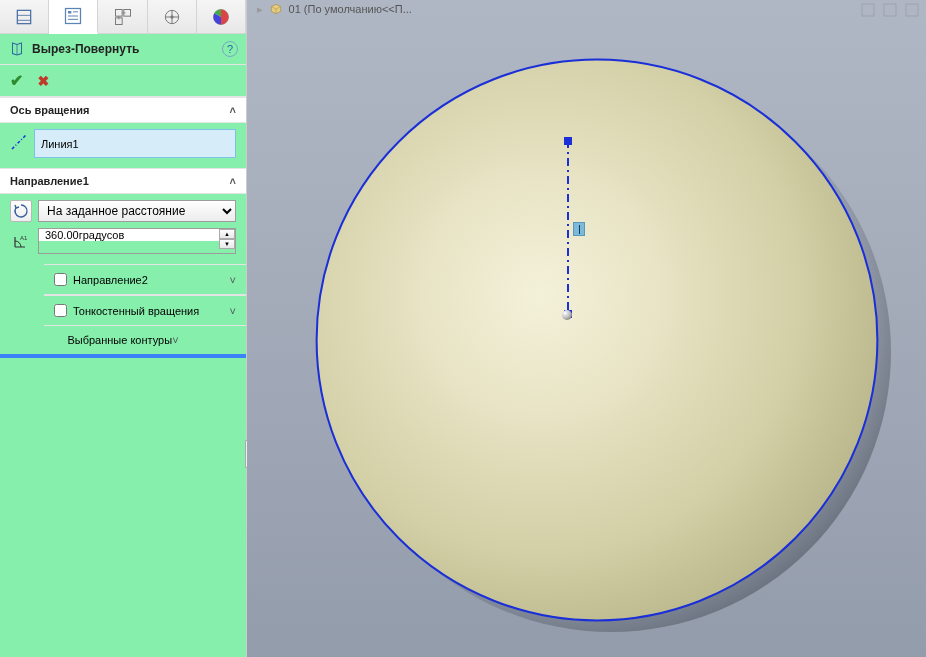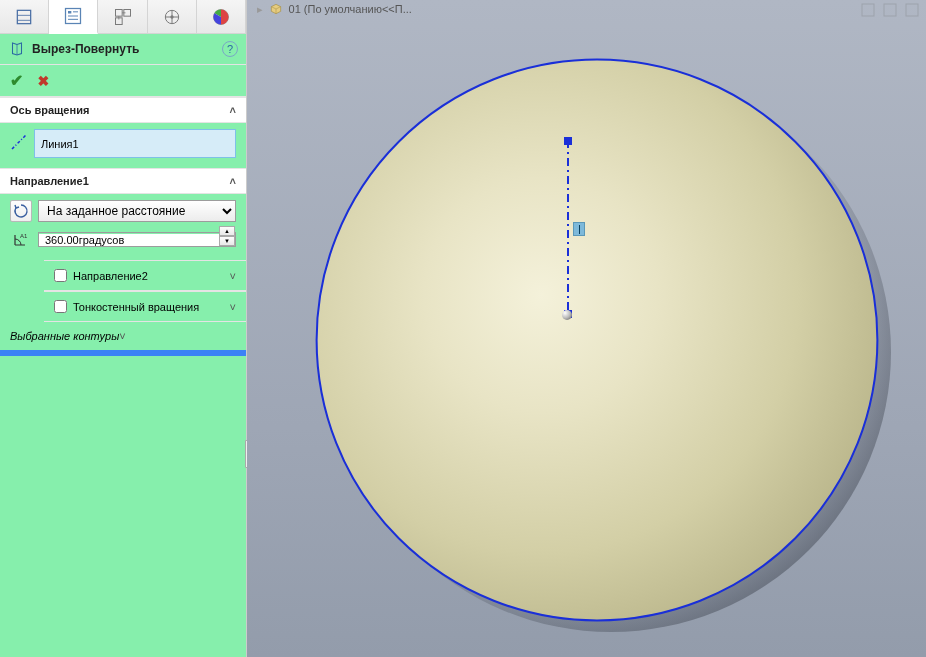--- a/index.html
+++ b/index.html
@@ -36,30 +36,30 @@
   .axis-row { display: flex; align-items: center; gap: 6px; }
   .axis-icon { width: 18px; }
   .axis-input { flex: 1; height: 29px; font-size: 11px; padding: 0 6px; border: 1px solid #7ec0e8; background: #d6ecf8; }
   
   .dir-row { display: flex; align-items: center; gap: 6px; margin-bottom: 6px; }
   .dir-toggle { width: 22px; height: 22px; border: 1px solid #b8b8b8; border-radius: 2px; display: flex; align-items: center; justify-content: center; cursor: pointer; background: linear-gradient(#fdfdfd,#efefef); }
   .dir-select { flex: 1; height: 22px; font-size: 12px; border: 1px solid #9c9c9c; padding: 0 4px; background: linear-gradient(#fff,#ececec); }
   
   .angle-row { display: flex; align-items: center; gap: 6px; }
   .angle-icon { width: 22px; height: 22px; display: flex; align-items: center; justify-content: center; }
-  .angle-input-wrap { flex: 1; display: flex; align-items: flex-end; border: 1px solid #9c9c9c; height: 15px; }
+  .angle-input-wrap { flex: 1; display: flex; align-items: flex-start; border: 1px solid #9c9c9c; height: 26px; }
   .angle-input { flex: 1; border: none; font-size: 11px; padding: 0 6px; outline: none; }
   .spinner { width: 16px; display: flex; flex-direction: column; }
   .spinner button { height: 10px; border: 1px solid #aaa; background: linear-gradient(#fdfdfd,#e8e8e8); font-size: 6px; line-height: 6px; padding: 0; cursor: pointer; }
   
   .check-row { display: flex; align-items: center; gap: 6px; padding: 8px 10px; font-size: 11px; border-top: 1px solid #e4e4e4; border-bottom: 1px solid #e4e4e4; margin-left: 44px; }
   .check-row input { width: 13px; height: 13px; }
   .check-row .chev { margin-left: auto; }
   
-  .collapsed-row { display: flex; align-items: center; justify-content: flex-start; padding: 8px 10px; font-size: 11px; border-bottom: 6px solid #3b82f6; cursor: pointer; font-style: italic; }
+  .collapsed-row { display: flex; align-items: center; justify-content: center; padding: 8px 10px; font-size: 11px; border-bottom: 4px solid #3b82f6; cursor: pointer; }
   
   .panel-handle { position: absolute; right: -8px; top: 440px; width: 9px; height: 28px; background: #eee; border: 1px solid #aaa; border-radius: 0 3px 3px 0; }
   .panel-handle::before { content: ""; position: absolute; left: 3px; top: 6px; width: 1px; height: 14px; background: #888; box-shadow: 2px 0 #888; }
   
   
   .viewport { flex: 1; height: 100%; position: relative; background: linear-gradient(180deg, #b0b7c4 0%, #9ea6b5 65%, #939cab 100%); overflow: hidden; }
   
   .top-bread { position: absolute; top: 2px; left: 10px; display: flex; align-items: center; gap: 6px; font-size: 11px; color: #555; }
   .top-bread .arrow { color: #999; }
   

